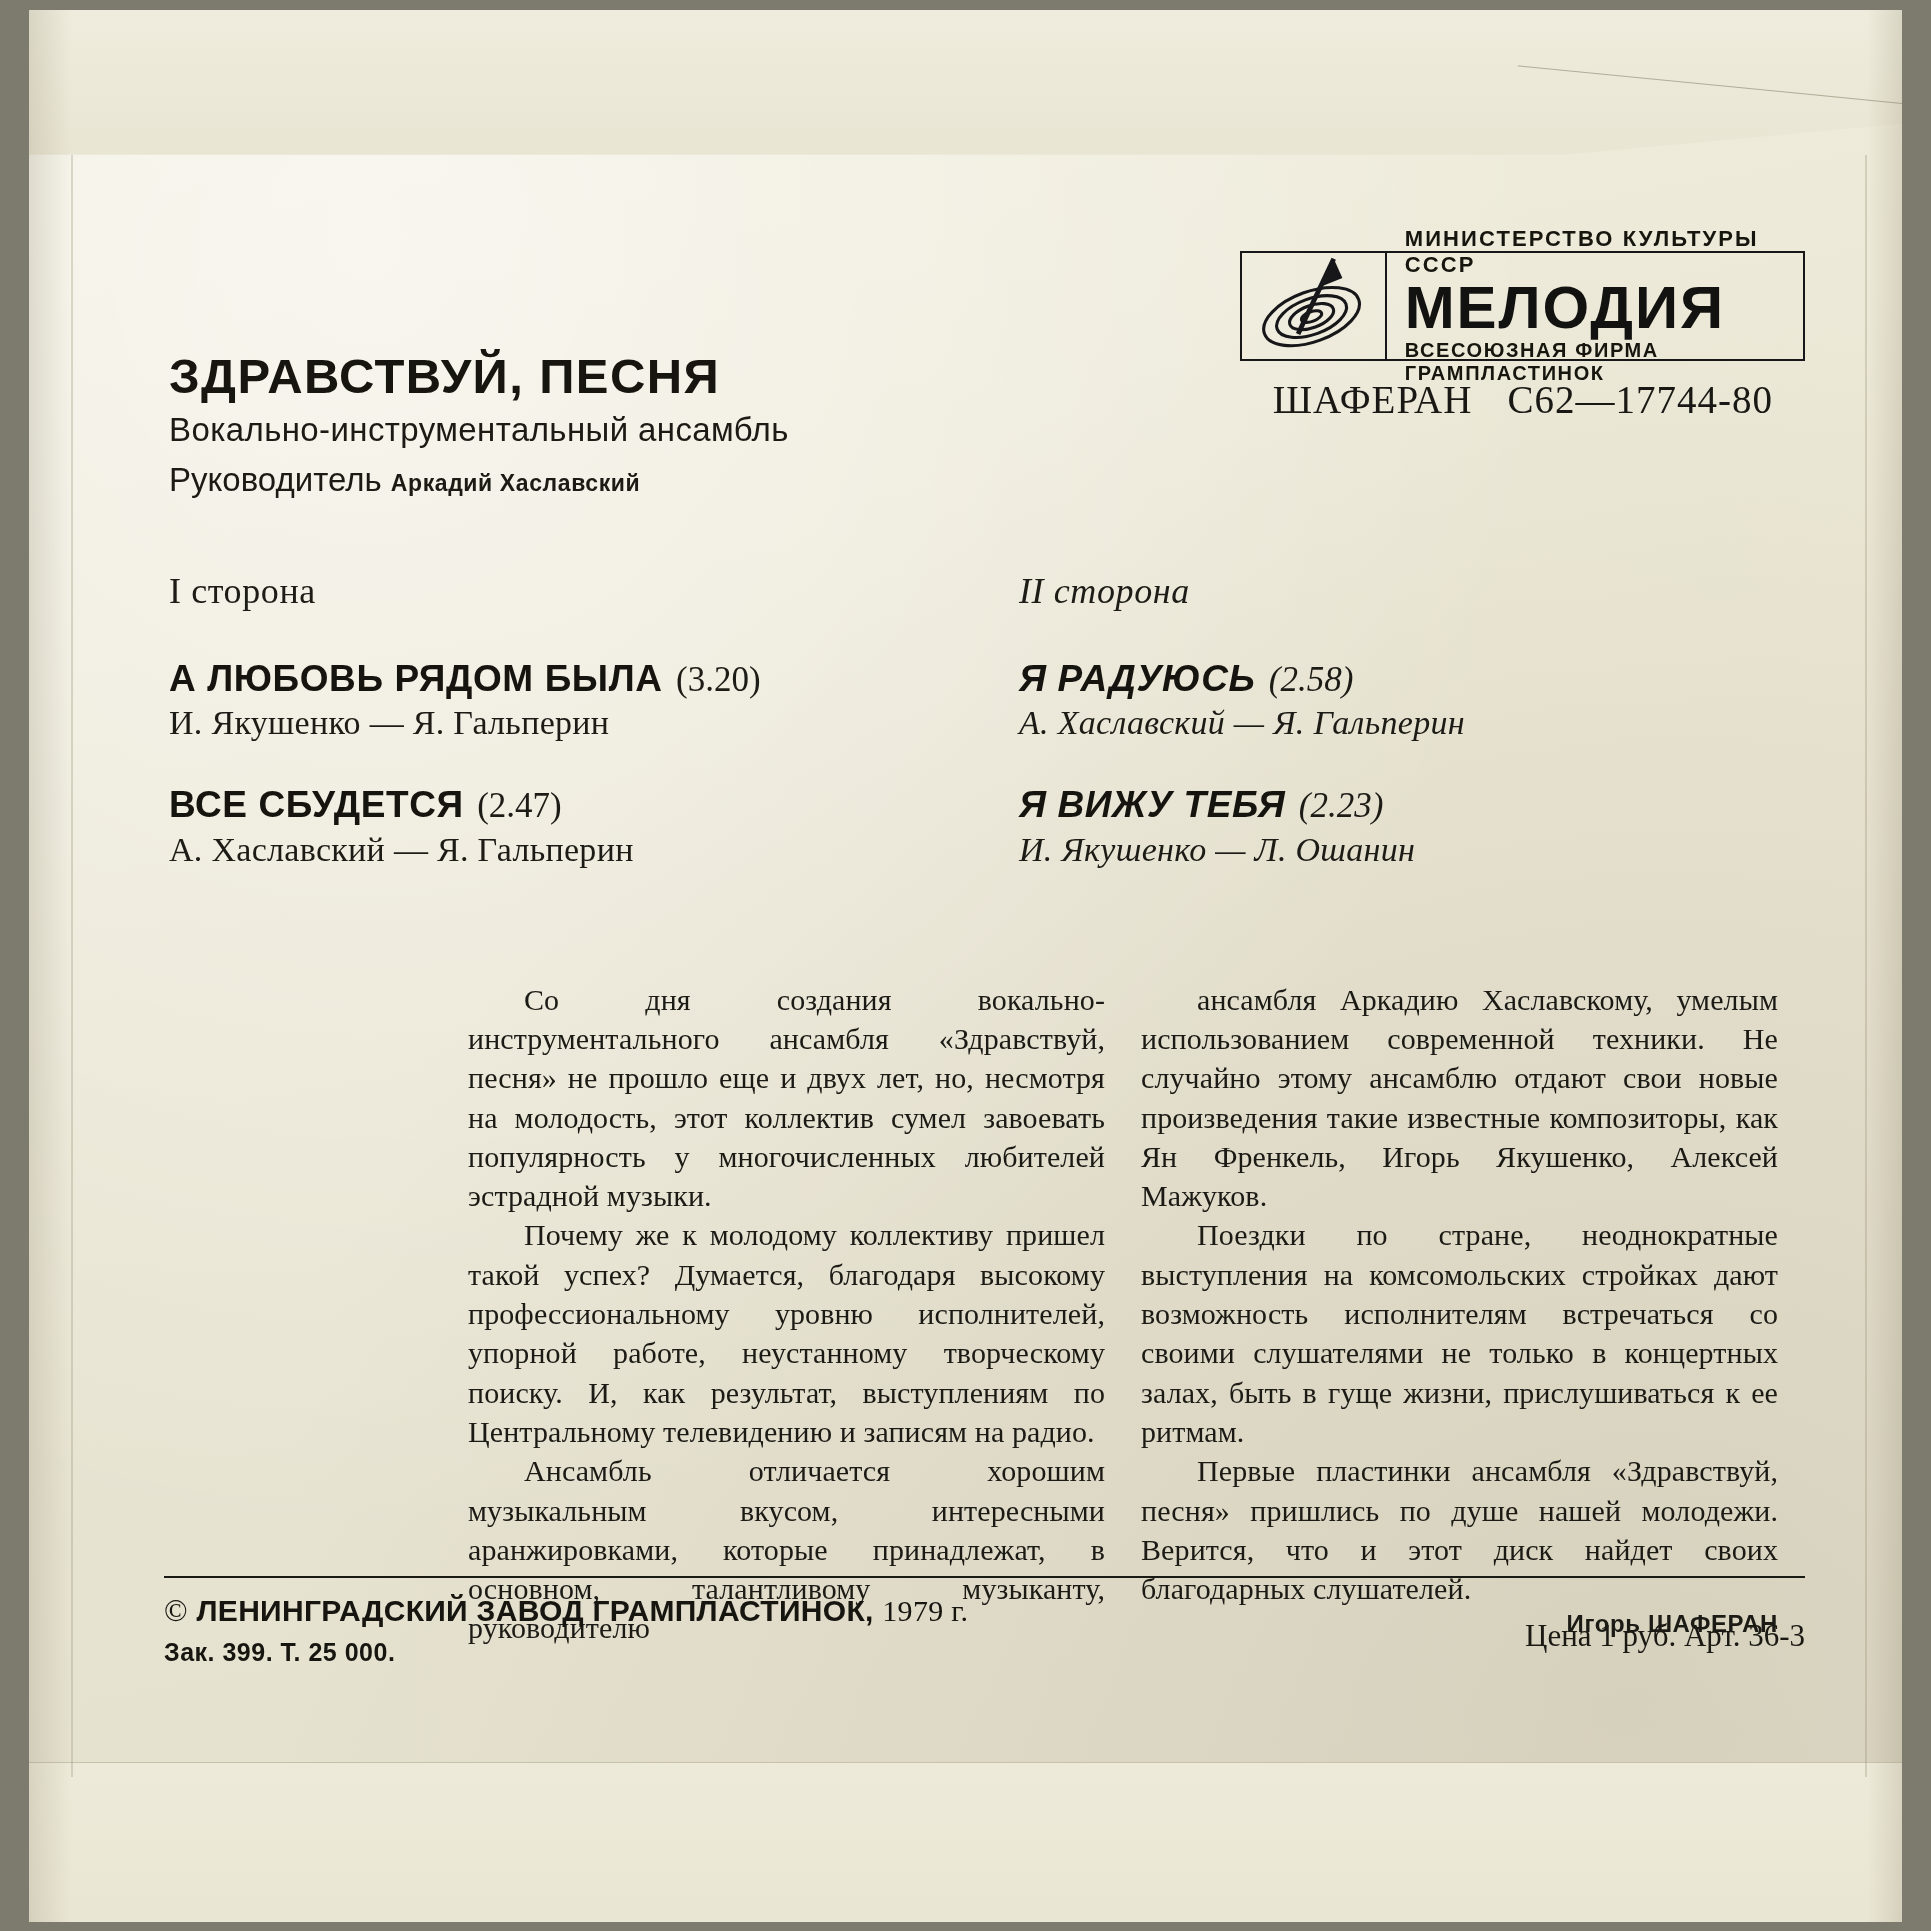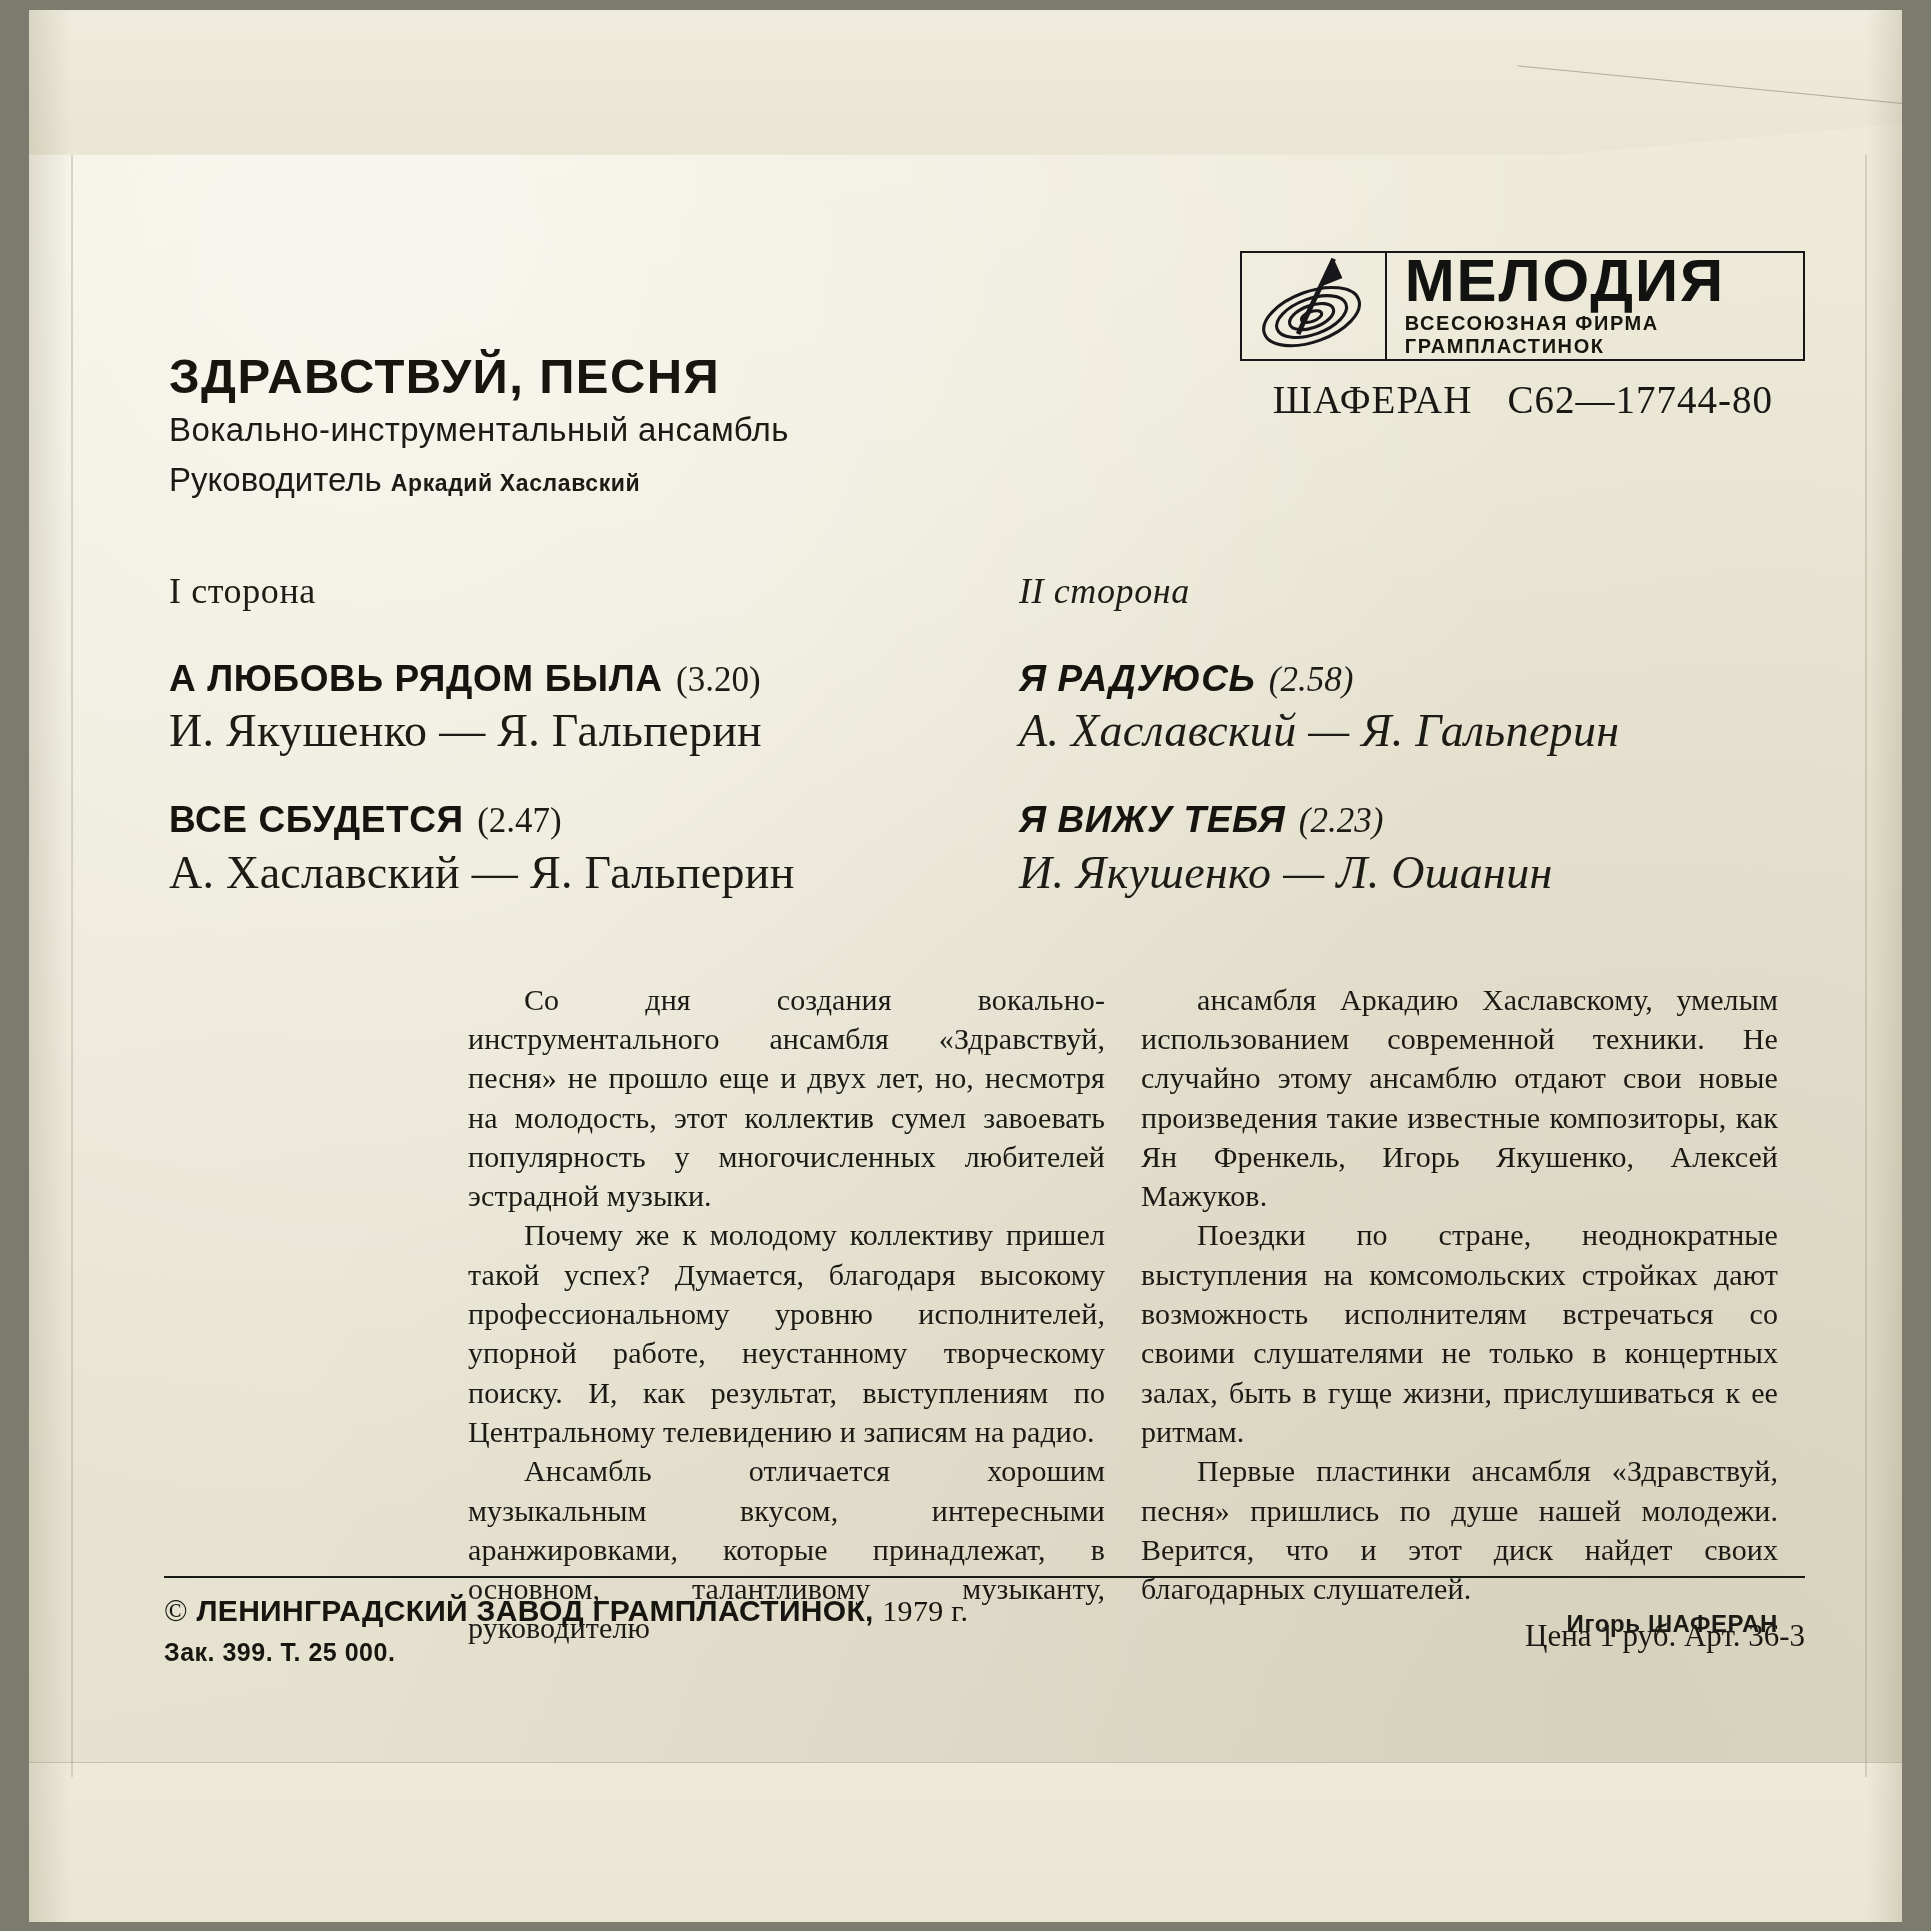--- a/index.html
+++ b/index.html
@@ -193,21 +193,21 @@
     display: inline;
   }
   .track-dur {
     font-family: "Liberation Serif", serif;
     font-weight: 400;
     font-size: 35px;
     color: #1c1b15;
     margin-left: 13.5px;
   }
   .track-authors {
-    font-size: 46px;
+    font-size: 34px;
     color: #1c1b15;
     margin-top: 4.8px;
     letter-spacing: 0.3px;
   }
 
   
   .notes { position: absolute; left: 333px; top: 806px; width: 1342px; }
   .notes-col {
     width: 637px;
     float: left;
@@ -280,20 +280,21 @@
               <ellipse cx="72" cy="66" rx="52" ry="26" transform="rotate(-20 72 66)"></ellipse>
               <ellipse cx="72" cy="66" rx="38" ry="18.5" transform="rotate(-20 72 66)"></ellipse>
               <ellipse cx="72" cy="66" rx="24" ry="11.5" transform="rotate(-20 72 66)"></ellipse>
               <ellipse cx="72" cy="66" rx="11" ry="5" transform="rotate(-20 72 66)"></ellipse>
             </g>
             <path d="M95 6 L58 84" stroke="#17171a" stroke-width="5"></path>
             <path d="M95 6 L84 34 L104 26 Z" fill="#17171a"></path>
           </svg>
         </div>
         <div class="mel-text">
+          <div class="mel-ministry">МИНИСТЕРСТВО КУЛЬТУРЫ СССР</div>
           <div class="mel-brand">МЕЛОДИЯ</div>
           <div class="mel-sub">ВСЕСОЮЗНАЯ ФИРМА ГРАМПЛАСТИНОК</div>
         </div>
       </div>
       <div class="mel-catalog">
         <span>ШАФЕРАН</span><span class="sp"></span><span>С62—17744-80</span>
       </div>
     </div>
 
     <div class="title-block">

